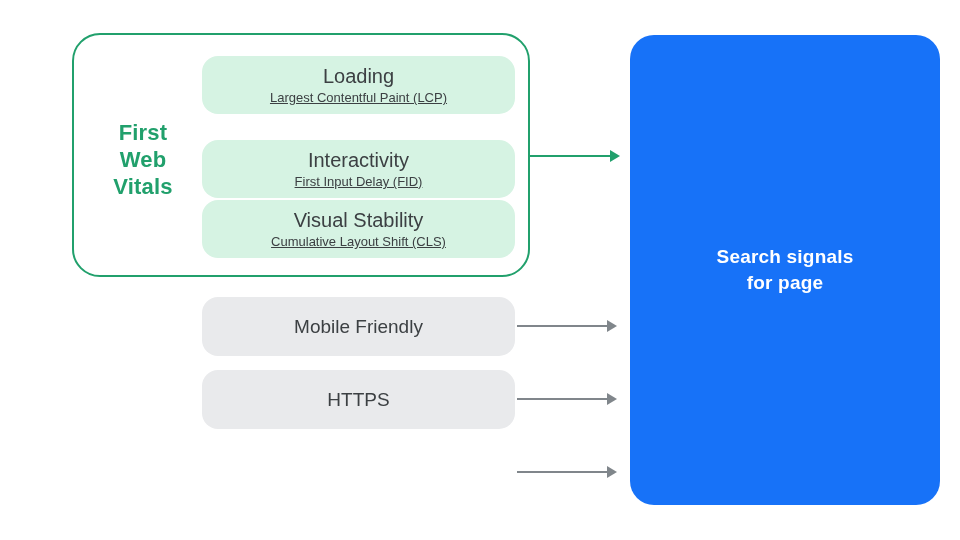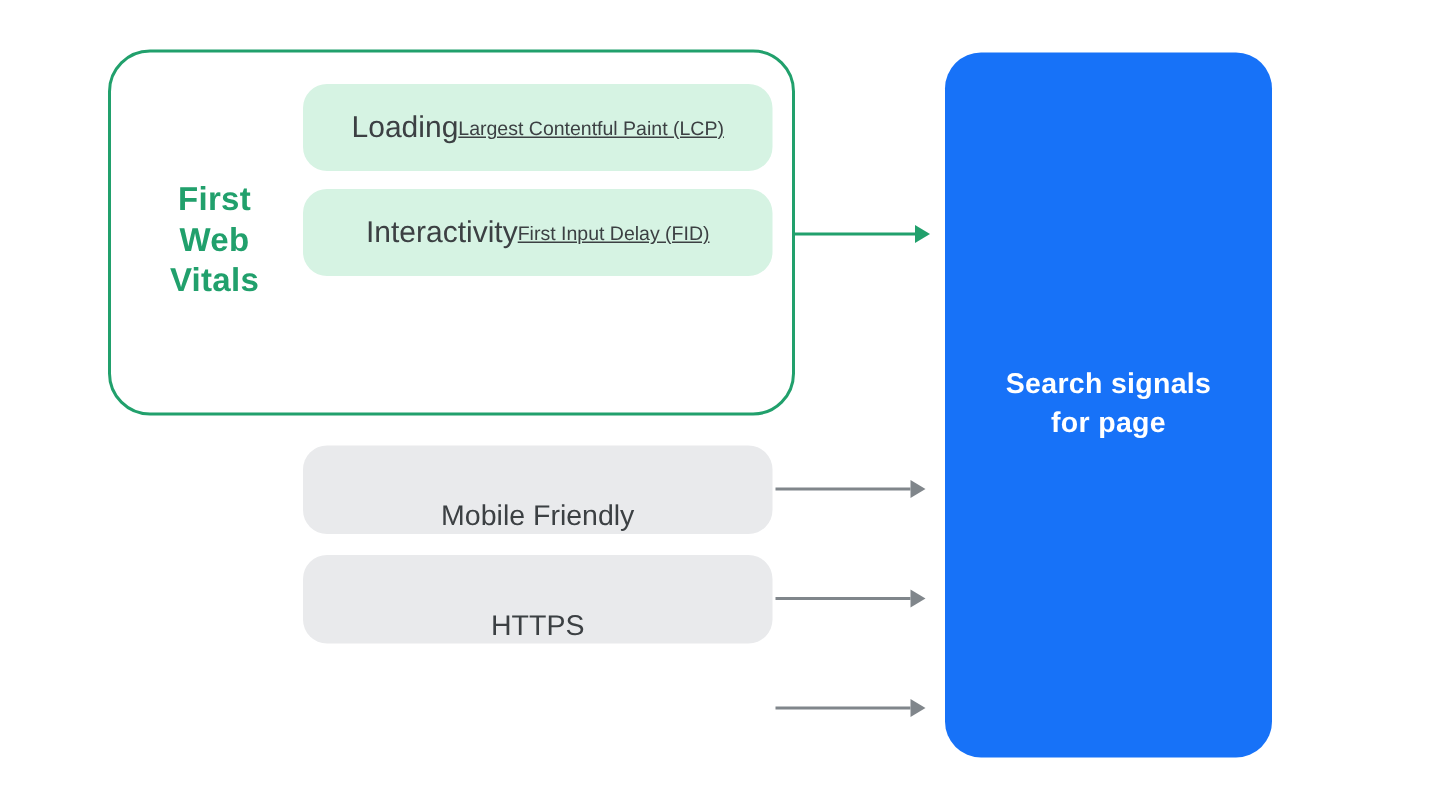--- a/index.html
+++ b/index.html
@@ -42,26 +42,27 @@
     letter-spacing: 0.2px;
   }
 
   
   .pill {
     position: absolute;
     left: 202px;
     width: 313px;
     border-radius: 16px;
     display: flex;
+    flex-direction: column;
     align-items: center;
     justify-content: center;
     text-align: center;
   }
   .pill.green { background: var(--green-light); height: 58px; }
-  .pill.gray  { background: var(--gray-box);  height: 59px; align-items: flex-end; }
+  .pill.gray  { background: var(--gray-box);  height: 59px; }
 
   .pill-title {
     color: var(--text-dark);
     font-size: 20px;
     font-weight: 500;
     line-height: 24px;
   }
   .pill-sub {
     color: var(--text-dark);
     font-size: 13px;
@@ -70,21 +71,21 @@
     margin-top: 1px;
     text-decoration: underline;
   }
   .pill-label {
     color: var(--text-dark);
     font-size: 19px;
     font-weight: 400;
   }
 
   .pos-lcp { top: 56px; }
-  .pos-fid { top: 126px; }
+  .pos-fid { top: 140px; }
   .pos-cls { top: 200px; }
   .pos-mobile { top: 297px; }
   .pos-https  { top: 370px; }
   .pos-interstitials { top: 443px; }
 
   
   .arrow {
     position: absolute;
     height: 2px;
   }
@@ -103,21 +104,21 @@
   .arrow.gray { background: var(--arrow-gray); left: 517px; width: 90px; }
   .arrow.gray::after { border-left-color: var(--arrow-gray); }
   .arrow-y-1 { top: 325px; }
   .arrow-y-2 { top: 398px; }
   .arrow-y-3 { top: 471px; }
 
   
   .result-panel {
     position: absolute;
     left: 630px; top: 35px;
-    width: 218px; height: 470px;
+    width: 310px; height: 470px;
     background: var(--blue);
     border-radius: 24px;
     display: flex;
     align-items: center;
     justify-content: center;
   }
   .result-text {
     color: var(--white);
     font-size: 19px;
     font-weight: 700;
@@ -142,20 +143,24 @@
   <div class="pill green pos-lcp">
     <div class="pill-title">Loading</div>
     <div class="pill-sub">Largest Contentful Paint (LCP)</div>
   </div>
 
   <div class="pill green pos-fid">
     <div class="pill-title">Interactivity</div>
     <div class="pill-sub">First Input Delay (FID)</div>
   </div>
 
+  <div class="pill green pos-cls">
+    <div class="pill-title">Visual Stability</div>
+    <div class="pill-sub">Cumulative Layout Shift (CLS)</div>
+  </div>
 
   <div class="arrow green"></div>
   <div class="arrow gray arrow-y-1"></div>
   <div class="arrow gray arrow-y-2"></div>
   <div class="arrow gray arrow-y-3"></div>
 
   <div class="pill gray pos-mobile">
     <div class="pill-label">Mobile Friendly</div>
   </div>
 

